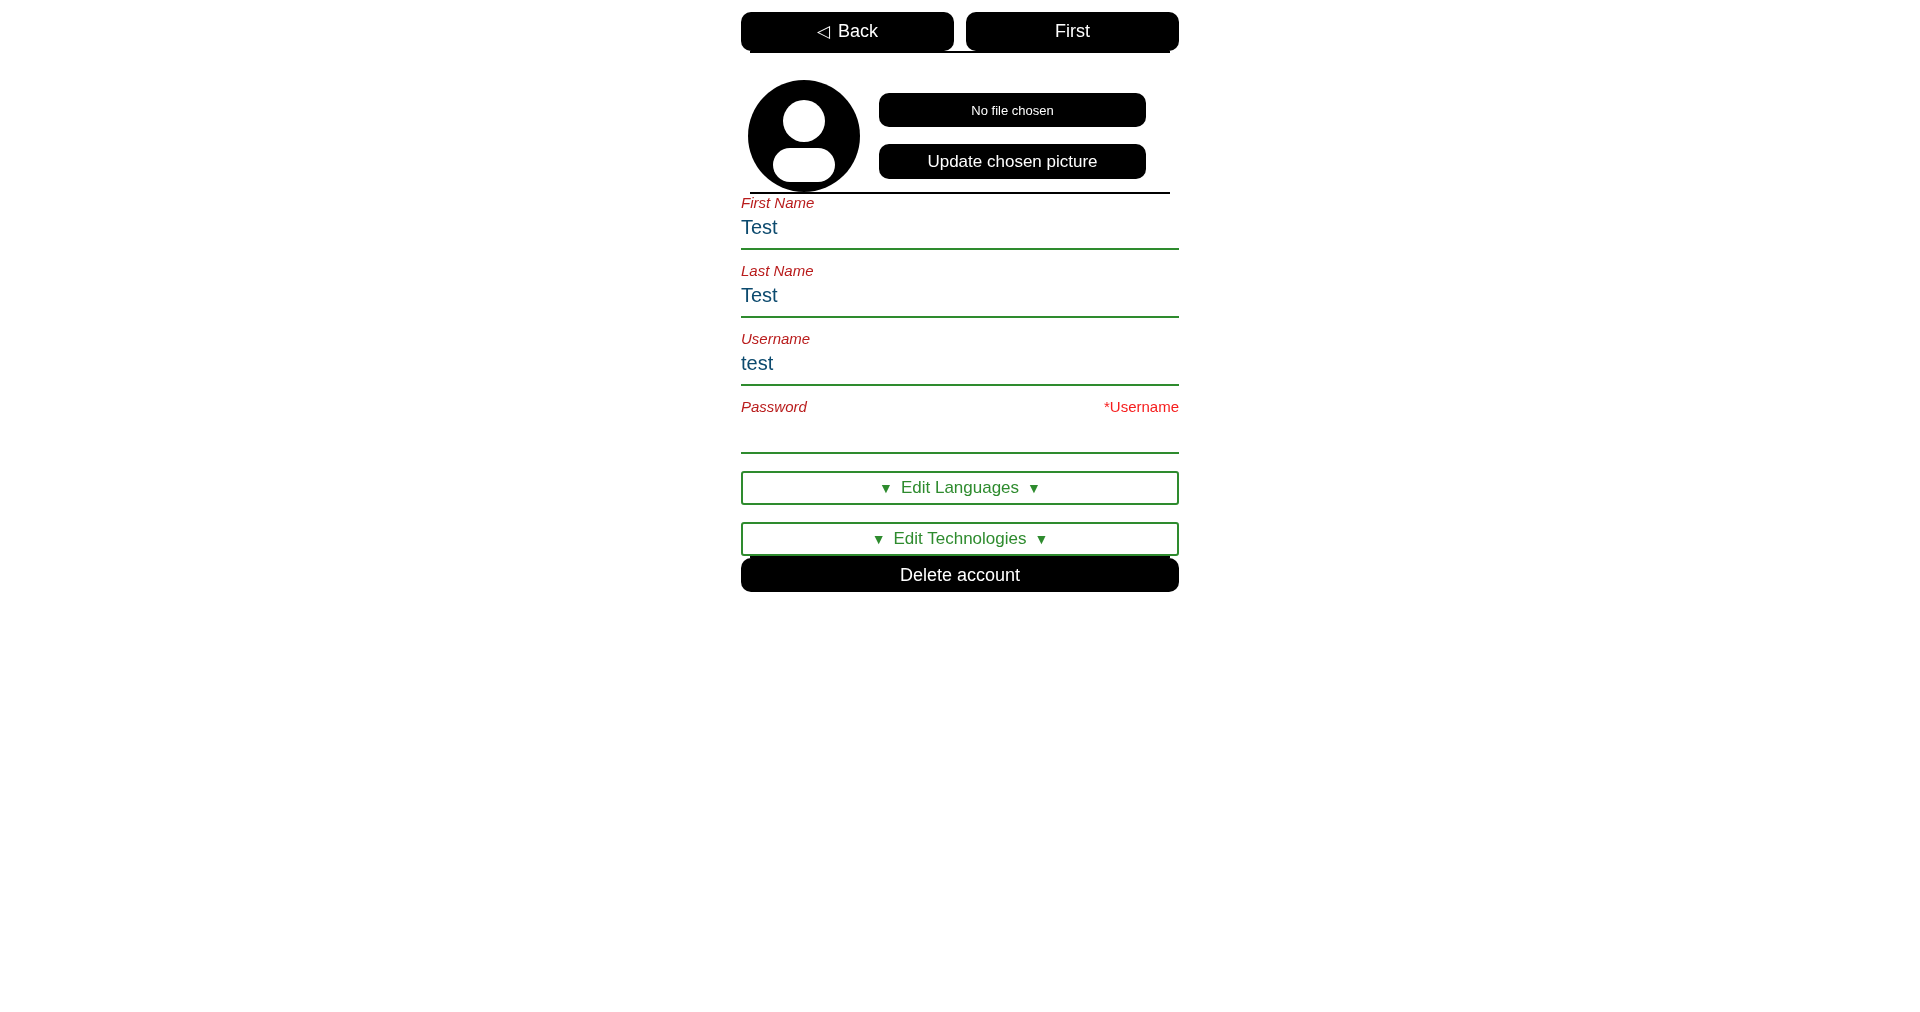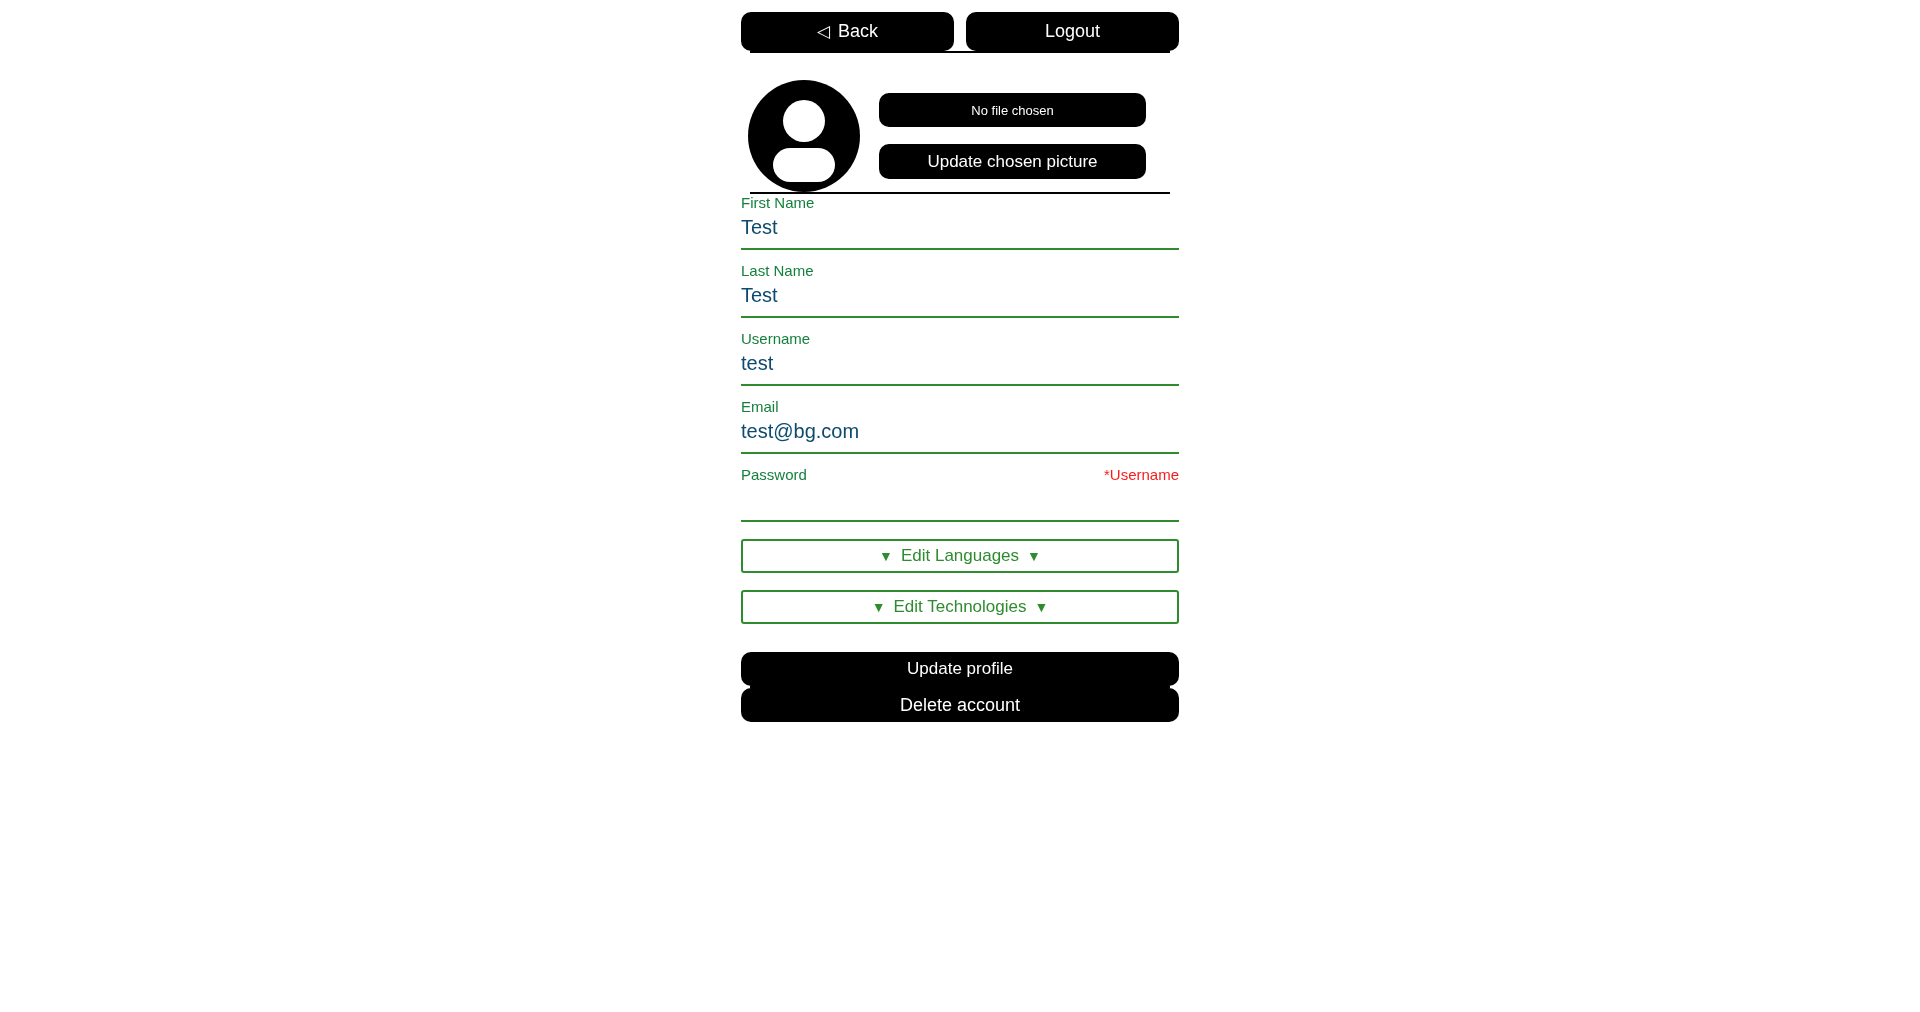--- a/index.html
+++ b/index.html
@@ -60,24 +60,25 @@
 
   .rule-mid { margin-top: 27px; margin-bottom: 12px; }
 
   .field { margin-bottom: 12px; }
   .label-row {
     display: flex;
     justify-content: space-between;
     align-items: baseline;
   }
   .f-label {
-    color: #15803d;
+    color: #b91c1c;
     font-size: 15px;
     line-height: 17px;
     display: block;
+    font-style: italic;
   }
   .required {
     color: #f61d1d;
     font-size: 15px;
     line-height: 17px;
   }
   .f-input {
     display: block;
     width: 100%;
     border: none;
@@ -115,21 +116,21 @@
 </head>
 <body>
 
 <div class="container">
 
   <div class="top-row">
     <button class="btn black">
       <span class="back-icon">◁</span>
       <span>Back</span>
     </button>
-    <button class="btn black">Logout</button>
+    <button class="btn black">First</button>
   </div>
 
   <hr class="rule rule-top">
 
   <div class="avatar-row">
     <span class="avatar">
       <svg viewBox="0 0 112 112" width="112" height="112">
         <circle cx="56" cy="56" r="56" fill="#000000"></circle>
         <circle cx="56" cy="41" r="21" fill="#ffffff"></circle>
         <rect x="25" y="68" width="62" height="34" rx="17" fill="#ffffff"></rect>
@@ -159,26 +160,20 @@
       <input class="f-input" type="text" value="Test" style="">
     </div>
 
     <div class="field">
       <div class="label-row">
         <label class="f-label">Username</label>
       </div>
       <input class="f-input" type="text" value="test" style="">
     </div>
 
-    <div class="field">
-      <div class="label-row">
-        <label class="f-label">Email</label>
-      </div>
-      <input class="f-input" type="text" value="test@bg.com" style="">
-    </div>
 
     <div class="field">
       <div class="label-row">
         <label class="f-label">Password</label>
         <span class="required">*Username</span>
       </div>
       <input class="f-input" type="password" style="">
     </div>
 
     <button class="outline-btn edit-languages-btn">
@@ -186,20 +181,19 @@
       <span>Edit Languages</span>
       <span class="chev">▼</span>
     </button>
 
     <button class="outline-btn edit-technologies-btn">
       <span class="chev">▼</span>
       <span>Edit Technologies</span>
       <span class="chev">▼</span>
     </button>
 
-    <button class="btn black update-btn">Update profile</button>
   </form>
 
   <hr class="rule rule-bottom">
 
   <button class="btn black delete-btn">Delete account</button>
 
 </div>
 
 </body></html>

